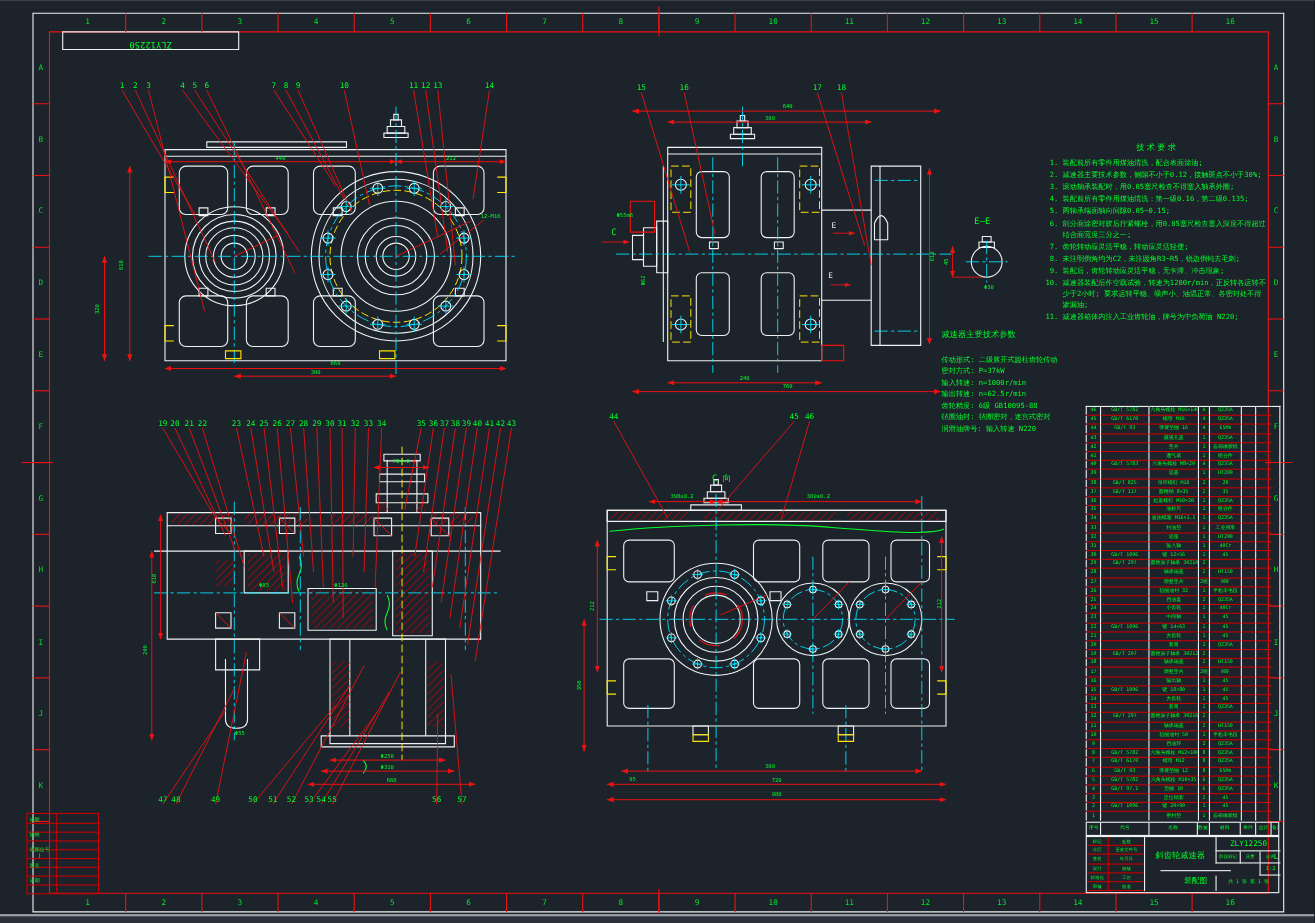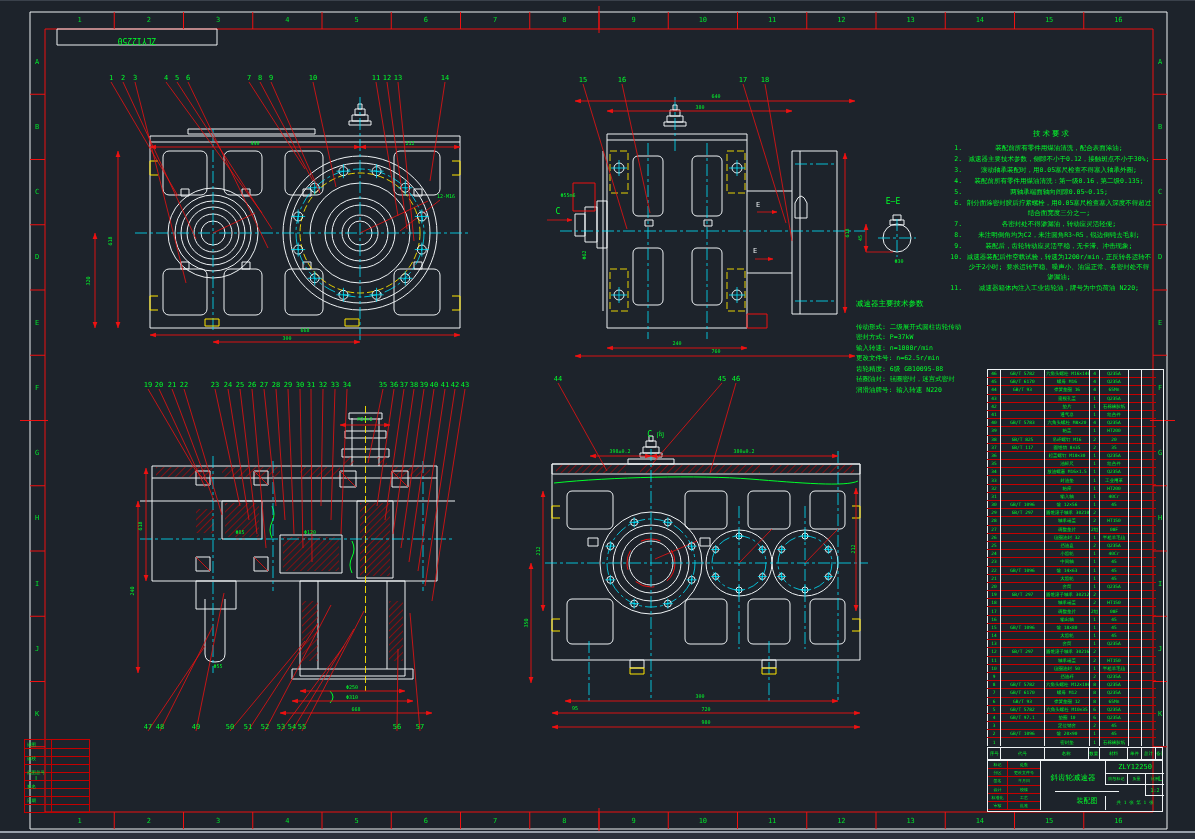--- a/index.html
+++ b/index.html
@@ -16,21 +16,21 @@
   .c{stroke:#00e5ff;stroke-width:.8;fill:none;stroke-dasharray:12 3 3 3;}
   .cs{stroke:#00e5ff;stroke-width:.8;fill:none;}
   .y{stroke:#ffe600;stroke-width:.9;fill:none;stroke-dasharray:7 3;}
   .ys{stroke:#ffe600;stroke-width:1;fill:none;}
   .g{stroke:#00ff2a;stroke-width:1;fill:none;}
   .bal{fill:#00ff2a;font-size:7px;text-anchor:middle;font-family:"DejaVu Sans Mono",monospace;}
   .dimt{fill:#00ff2a;font-size:5px;text-anchor:middle;font-family:"DejaVu Sans Mono",monospace;}
   .blbl{position:absolute;color:#00e32b;font-size:7px;transform:translate(-50%,-50%);}
   #tech{position:absolute;left:952px;top:128px;width:200px;color:#00ff2a;font-size:6.5px;line-height:10px;}
   #tech .tr-title{text-align:center;font-size:7.5px;margin-bottom:4px;letter-spacing:2px;}
-  #tech ol{margin:0;padding-left:14px;text-align:center;}
+  #tech ol{margin:0;padding-left:14px;}
   #tech li{margin:0 0 1px 0;}
   #params{position:absolute;left:856px;top:298px;width:130px;color:#00ff2a;font-size:6.5px;line-height:10.5px;}
   #params .p-title{font-size:7.5px;margin-bottom:12px;}
   #bom{position:absolute;left:987px;top:368px;width:176px;border:1px solid #eef2f4;border-bottom:none;
        border-collapse:collapse;table-layout:fixed;}
   #bom td{border-right:1px solid #eef2f4;border-top:1px solid #c40000;color:#00ff2a;font-size:4.5px;
        height:7.2px;line-height:7px;overflow:hidden;white-space:nowrap;padding:0 1px;text-align:center;}
   #bom tr:first-child td{border-top:none;}
   #bom td:last-child{border-right:none;}
   #bom-head{position:absolute;left:987px;top:746px;width:176px;height:13px;border:1px solid #eef2f4;
@@ -717,35 +717,35 @@
 
   <div id="tech">
     <div class="tr-title">技术要求</div>
     <ol id="tech-list">
         <li>装配前所有零件用煤油清洗，配合表面涂油;</li>
         <li>减速器主要技术参数，侧隙不小于0.12，接触斑点不小于30%;</li>
         <li>滚动轴承装配时，用0.05塞尺检查不得塞入轴承外圈;</li>
         <li>装配前所有零件用煤油清洗：第一级0.16，第二级0.135;</li>
         <li>两轴承端面轴向间隙0.05~0.15;</li>
         <li>剖分面涂密封胶后拧紧螺栓，用0.05塞尺检查塞入深度不得超过结合面宽度三分之一;</li>
-        <li>各密封处不得渗漏油，转动应灵活轻便;</li>
+        <li>齿轮转动应灵活平稳，转动应灵活轻便;</li>
         <li>未注明倒角均为C2，未注圆角R3~R5，锐边倒钝去毛刺;</li>
         <li>装配后，齿轮转动应灵活平稳，无卡滞、冲击现象;</li>
         <li>减速器装配后作空载试验，转速为1200r/min，正反转各运转不少于2小时; 要求运转平稳、噪声小、油温正常、各密封处不得渗漏油;</li>
         <li>减速器箱体内注入工业齿轮油，牌号为中负荷油 N220;</li>
       </ol>
   </div>
 
   <div id="params">
     <div class="p-title">减速器主要技术参数</div>
     <div id="params-lines">
         <div>传动形式: 二级展开式圆柱齿轮传动</div>
         <div>密封方式: P=37kW</div>
         <div>输入转速: n=1000r/min</div>
-        <div>更改文件号: n=62.5r/min</div>
+        <div>输出转速: n=62.5r/min</div>
         <div>齿轮精度: 6级 GB10095-88</div>
         <div>毡圈油封: 毡圈密封，迷宫式密封</div>
         <div>润滑油牌号: 输入转速 N220</div>
       </div>
   </div>
 
   <table id="bom">
     <colgroup>
       <col style="width:13px">
         <col style="width:44px">

